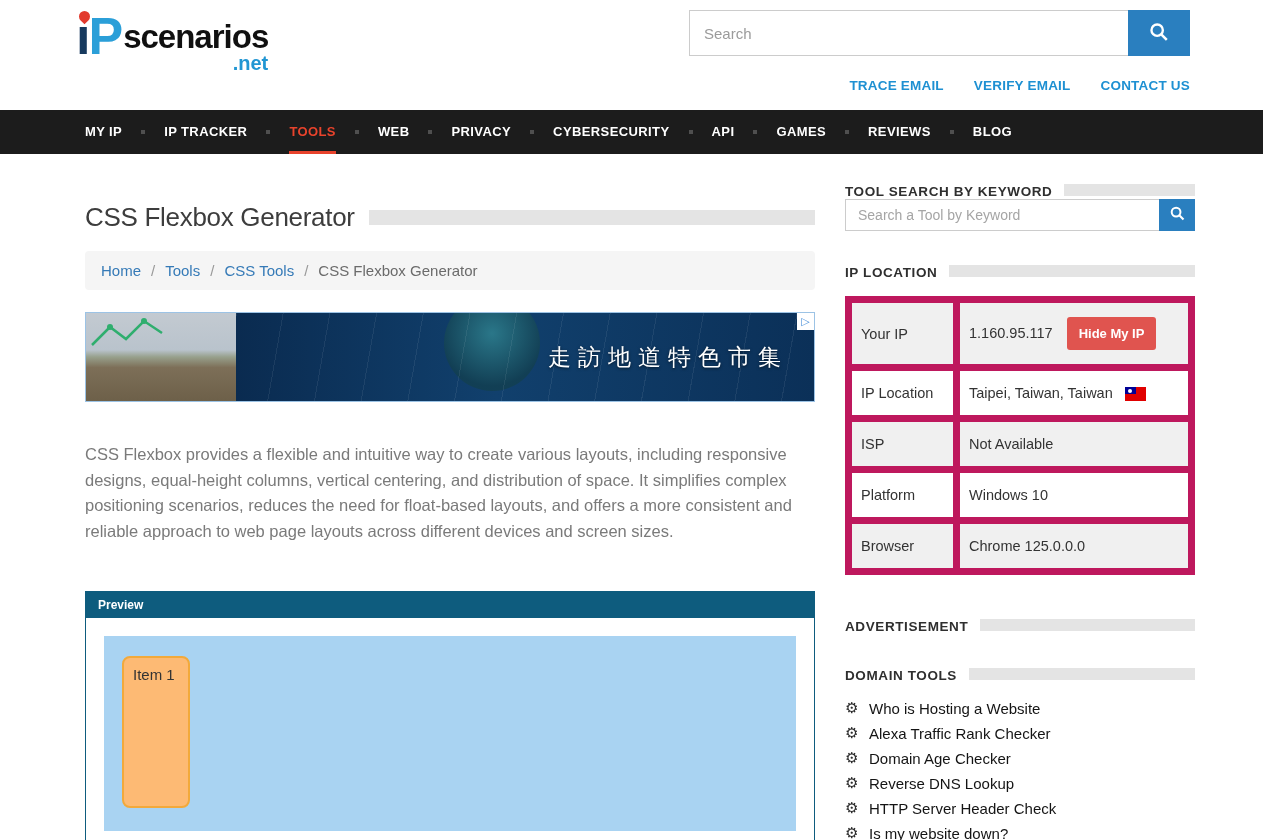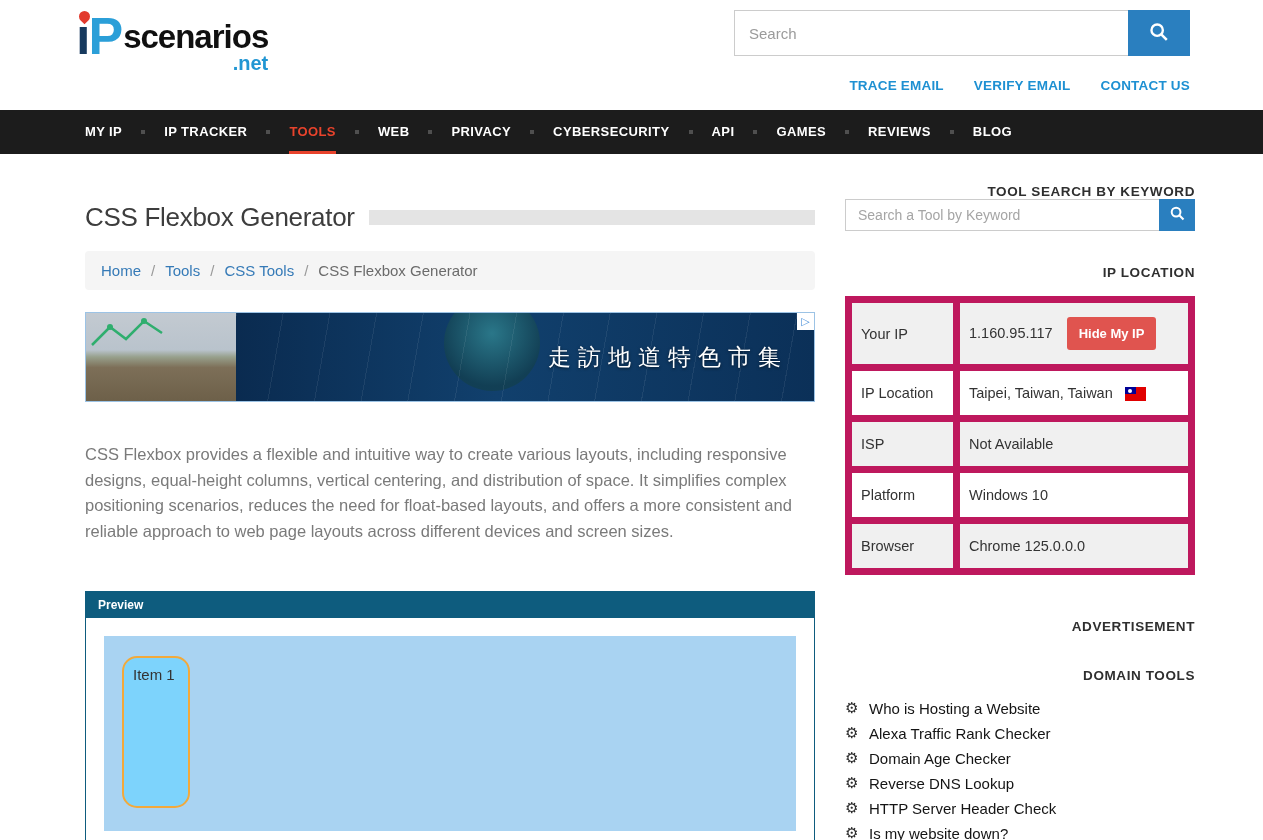--- a/index.html
+++ b/index.html
@@ -10,21 +10,21 @@
   .top-header { display:flex; align-items:flex-start; padding:10px 73px 0 76px; height:110px; background:#fff; }
   .logo { display:flex; align-items:flex-start; cursor:pointer; }
   .logo-mark { position:relative; font-weight:bold; font-size:52px; line-height:1; letter-spacing:-2px; }
   .logo-mark .li { color:#173a5e; }
   .logo-mark .lp { color:#2b9fd8; }
   .logo-pin { position:absolute; top:1px; left:3px; width:11px; height:11px; border-radius:50% 50% 50% 0; background:#e23b2e; transform:rotate(-45deg); }
   .logo-text { display:flex; flex-direction:column; margin-left:2px; margin-top:8px; }
   .logo-name { font-size:33px; font-weight:bold; color:#101010; letter-spacing:-1px; }
   .logo-tld { align-self:flex-end; font-size:20px; font-weight:bold; color:#2196d3; margin-top:-4px; }
   .header-right { margin-left:auto; display:flex; flex-direction:column; align-items:flex-end; }
-  .search-box { display:flex; width:456px; height:46px;border-radius:19px; }
+  .search-box { display:flex; width:501px; height:46px;border-radius:19px; }
   .search-box input { flex:1; border:1px solid #ccc; border-right:none; padding:0 14px; font-size:15px; color:#333; outline:none; }
   .search-box input::placeholder { color:#9b9b9b; }
   .search-btn { width:62px; background:#2a7fbf; border:none; display:flex; align-items:center; justify-content:center; cursor:pointer; }
   .quick-links { display:flex; gap:30px; margin-top:22px;justify-content:flex-end; }
   .quick-links a { font-size:13.5px; font-weight:bold; color:#1e90d2; text-decoration:none; letter-spacing:.2px; }
 
   
   .main-nav { background:#1c1c1c; height:44px; display:flex; align-items:stretch; padding-left:85px; }
   .main-nav a { display:flex; align-items:center; color:#fff; font-size:13px; font-weight:bold; letter-spacing:.4px;
     text-decoration:none; padding-top:2px; border-bottom:3px solid transparent; }
@@ -55,25 +55,25 @@
   .ad-headline { position:relative; color:#fff; font-size:23px; letter-spacing:7px; text-shadow:0 1px 3px rgba(0,0,0,.6); }
   .ad-choices { position:absolute; top:0; right:0; width:17px; height:17px; background:#fff; display:flex; align-items:center; justify-content:center;
     color:#4a90d9; font-size:11px; line-height:1; }
 
   .intro { margin-top:40px; font-size:16.5px; line-height:1.55; color:#7a7a7a; max-width:710px; }
 
   .preview-panel { margin-top:47px; border:1px solid #0e5c7e; }
   .preview-header { background:#0e5c7e; color:#fff; font-size:12px; font-weight:bold; padding:6px 12px; }
   .preview-body { padding:18px; }
   .flex-container { background:#a9d3f2; height:195px; display:flex; align-items:flex-start; padding:20px 18px; }
-  .flex-item { width:68px; height:152px; background:#7dd3fc; border:2px solid #f2a93b; border-radius:15px;
+  .flex-item { width:68px; height:152px; background:#fdba74; border:2px solid #f2a93b; border-radius:8px;
     padding:8px 9px; font-size:15px; color:#333; }
 
   
-  .side-heading { display:flex; align-items:flex-end; margin-top:34px;flex-direction:column; }
+  .side-heading { display:flex; align-items:flex-start; margin-top:34px; }
   .side-heading:first-child { margin-top:0; }
   .side-heading h2 { font-size:13.5px; font-weight:bold; color:#2f2f2f; letter-spacing:.6px; white-space:nowrap; }
   .side-heading .bar { flex:1; height:12px; background:#e4e4e4; margin-left:12px; }
 
   .tool-search { display:flex; margin-top:0; height:32px; }
   .tool-search input { flex:1; border:1px solid #ccc; border-right:none; padding:0 12px; font-size:14px; color:#333; outline:none; }
   .tool-search input::placeholder { color:#a5a5a5; }
   .tool-search-btn { width:36px; background:#2a7fbf; border:none; display:flex; align-items:center; justify-content:center; cursor:pointer; }
 
   table.ip-table { margin-top:16px; width:100%; border-collapse:collapse; border:1px solid #ddd; font-size:14.5px; color:#333; }

